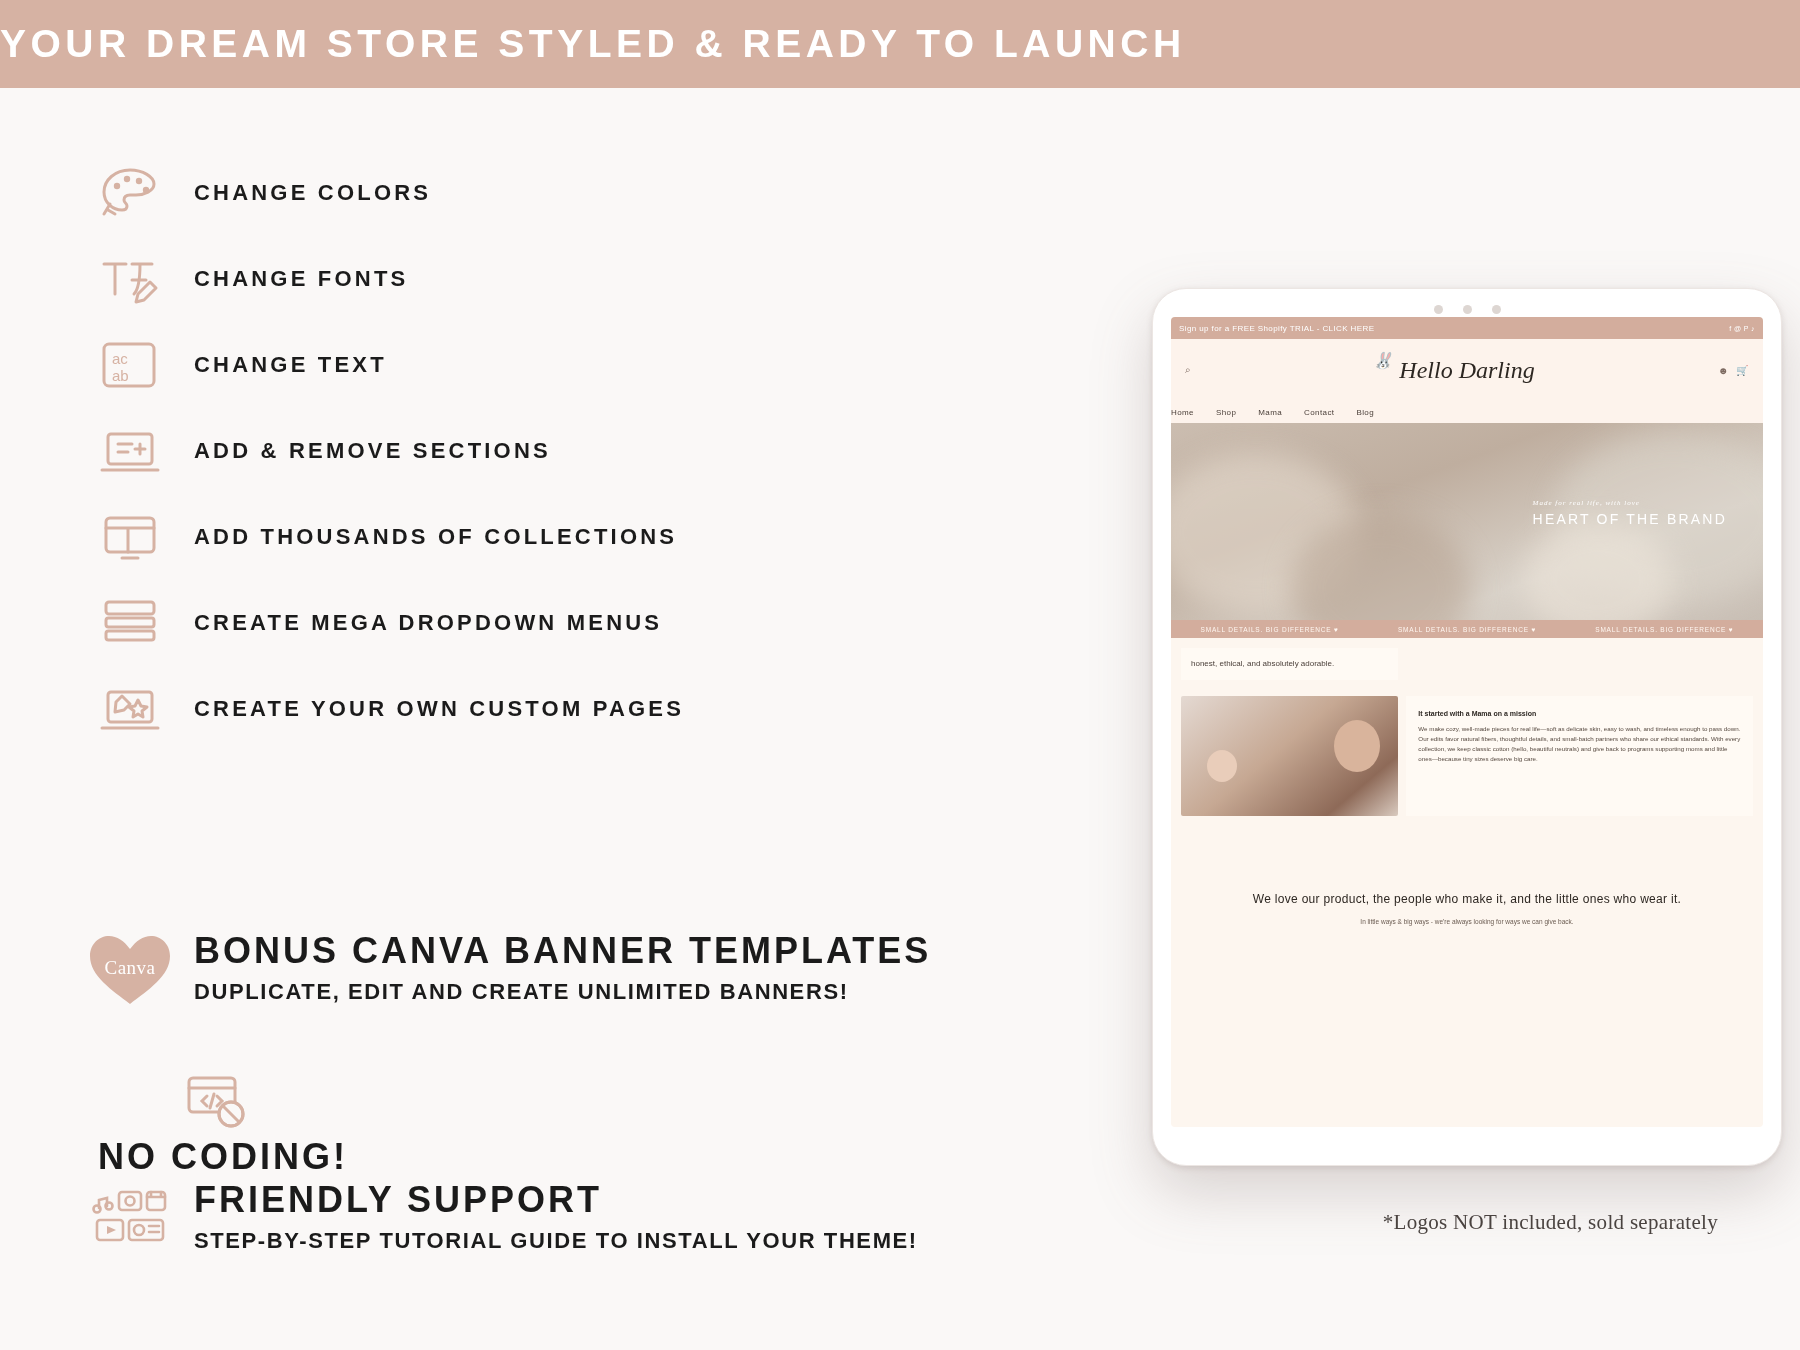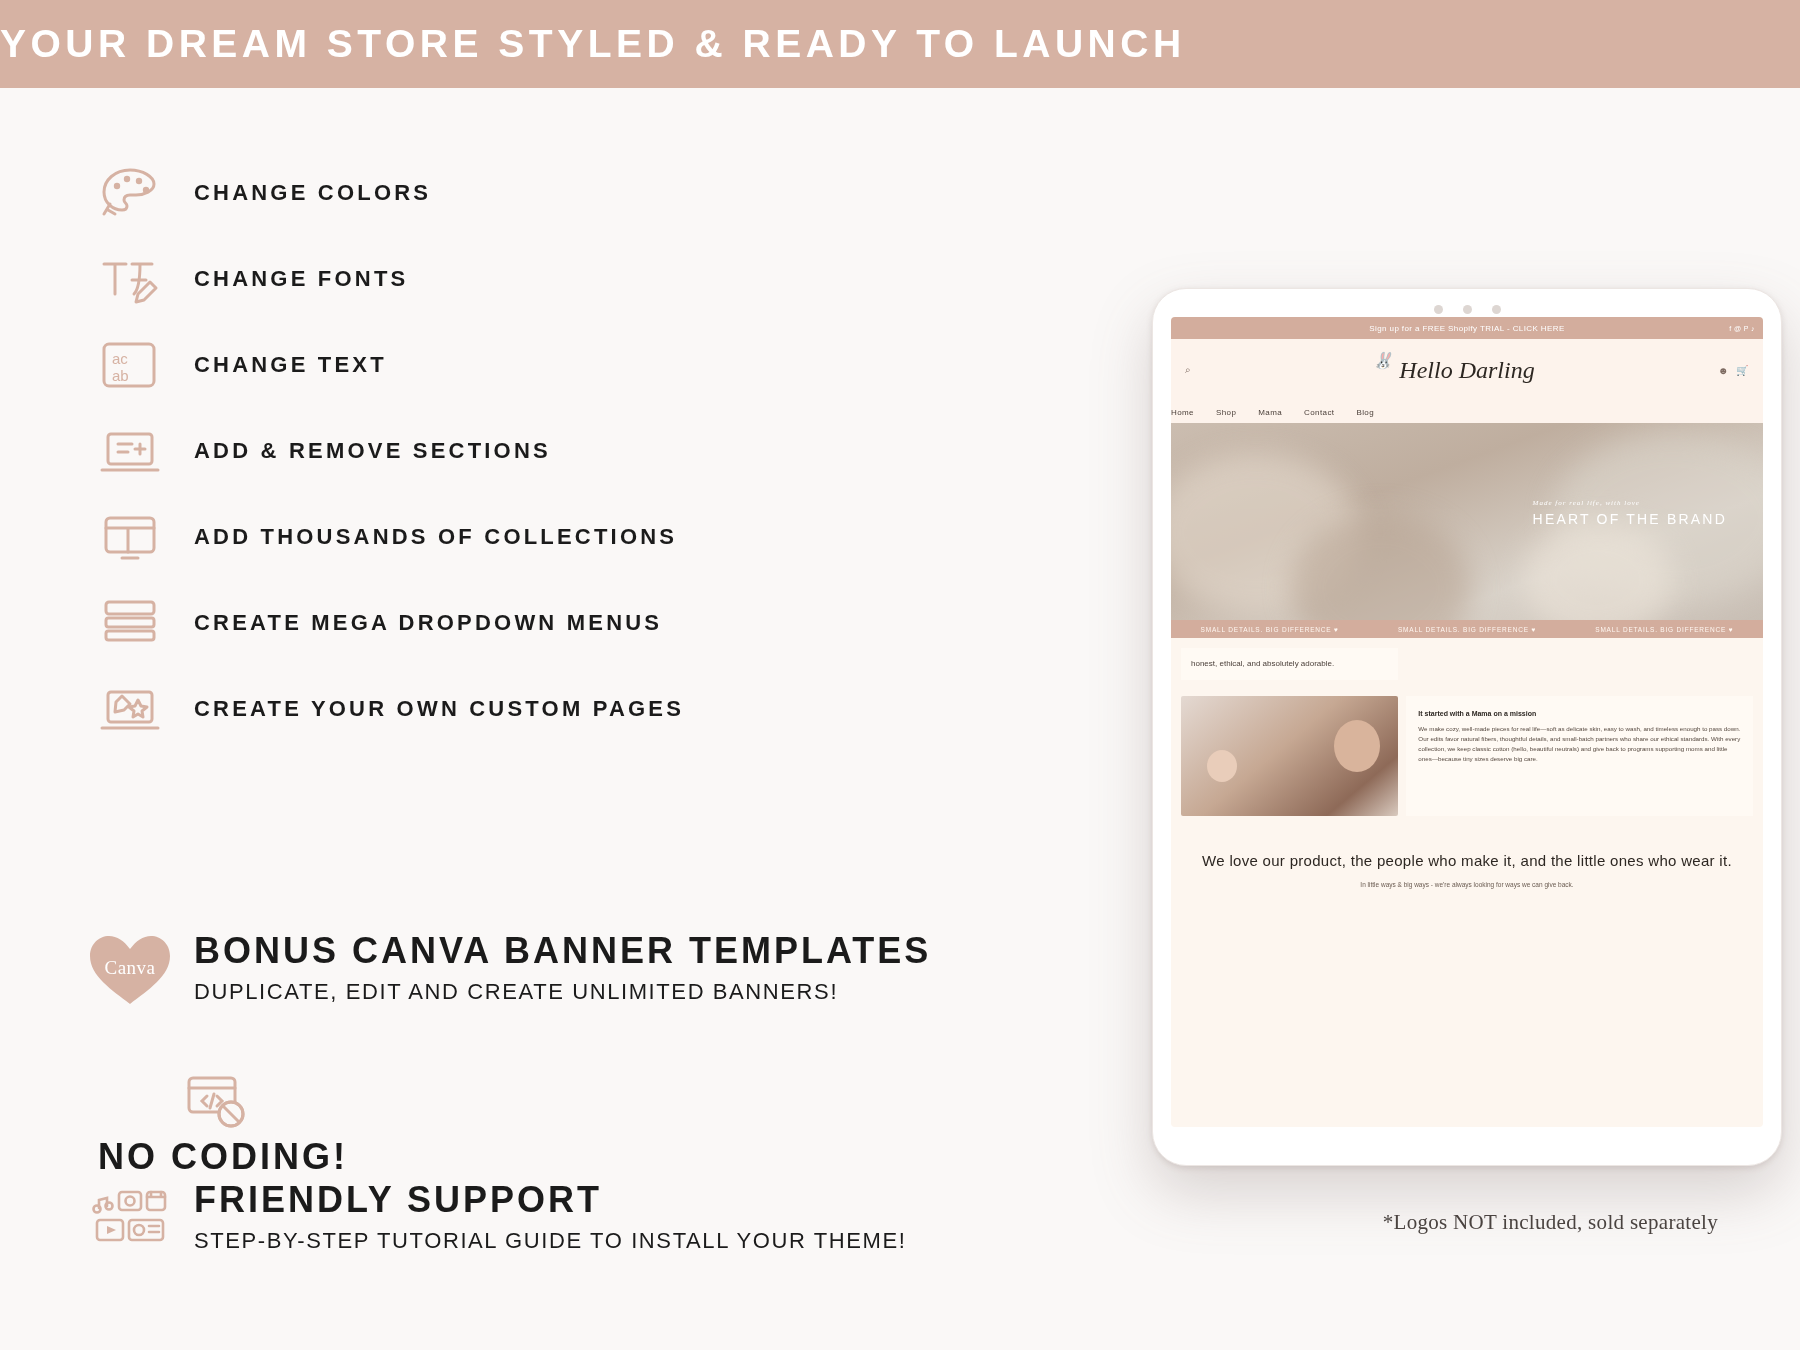--- a/index.html
+++ b/index.html
@@ -53,21 +53,21 @@
   .block {
     position: absolute; display: flex; align-items: center;
   }
   .block .texts { padding-left: 16px; }
   .block .title {
     font-size: 36px; font-weight: bold; letter-spacing: 3px;
     color: #1b1b1b; text-transform: uppercase; white-space: nowrap;
     line-height: 1.1;
   }
   .block .sub {
-    font-size: 22px; font-weight: normal; letter-spacing: 1.6px;
+    font-size: 22px; font-weight: bold; letter-spacing: 1.6px;
     color: #1b1b1b; text-transform: uppercase; white-space: nowrap;
     margin-top: 8px;
   }
   #block-canva { left: 82px; top: 925px; justify-content: center; }
   #block-nocode { left: 82px; top: 1065px; flex-direction: column; }
   #block-support { left: 82px; top: 1180px; }
 
   .canva-heart {
     width: 96px; min-width: 96px; height: 86px;
     display: flex; align-items: center; justify-content: center;
@@ -96,22 +96,22 @@
   }
   .tablet-cam i { width: 9px; height: 9px; border-radius: 50%; background: #ddd6d2; display:block;}
   .screen {
     position: relative; width: 100%; height: 100%;
     background: #fdf6ef; overflow: hidden; border-radius: 4px;
   }
 
   
   .s-announce {
     height: 22px; background: #d3ad9d; color: #fff;
-    display: flex; align-items: center; justify-content: center; position: relative;
-    font-size: 8px; letter-spacing: .4px;
+    display: flex; align-items: center; justify-content: flex-start; position: relative;
+    font-size: 8px; letter-spacing: .4px; padding-left: 8px;
   }
   .s-announce .socials { position: absolute; right: 8px; display: flex; gap: 4px; font-size: 7px; }
   .s-logo-bar {
     height: 62px; background: #fdf3ec; position: relative;
     display: flex; align-items: center; justify-content: center;
   }
   .s-logo-bar .srch { position: absolute; left: 14px; font-size: 10px; color: #7d6a61; }
   .s-logo-bar .acct { position: absolute; right: 14px; font-size: 10px; color: #7d6a61; display:flex; gap:8px;}
   .s-brand {
     font-family: "Liberation Serif", serif; font-style: italic;
@@ -169,21 +169,21 @@
   .mom-img .baby { position: absolute; width: 30px; height: 32px; border-radius: 50%;
     background: #e9cdba; left: 26px; top: 54px; }
   .mission {
     flex: 1; background: #fffaf4; padding: 12px 12px; font-size: 6.2px;
     color: #55483f; line-height: 1.6;
   }
   .mission b { display: block; font-size: 7px; margin-bottom: 5px; color: #2d2722;}
   .closing {
     background: #fdf6ef; text-align: center; padding: 26px 20px 10px 20px;
   }
-  .closing .c1 { font-size: 15px; color: #2d2722; letter-spacing: .3px; }
+  .closing .c1 { font-size: 12px; color: #2d2722; letter-spacing: .3px; margin-top: 40px; }
   .closing .c2 { font-size: 6.5px; color: #6b5c52; margin-top: 12px; }
 
   .footnote {
     position: absolute; right: 82px; top: 1210px;
     font-size: 21px; color: #4a4340;
     font-family: "Liberation Serif", serif;
     letter-spacing: .3px;
   }
 </style>
 </head>

